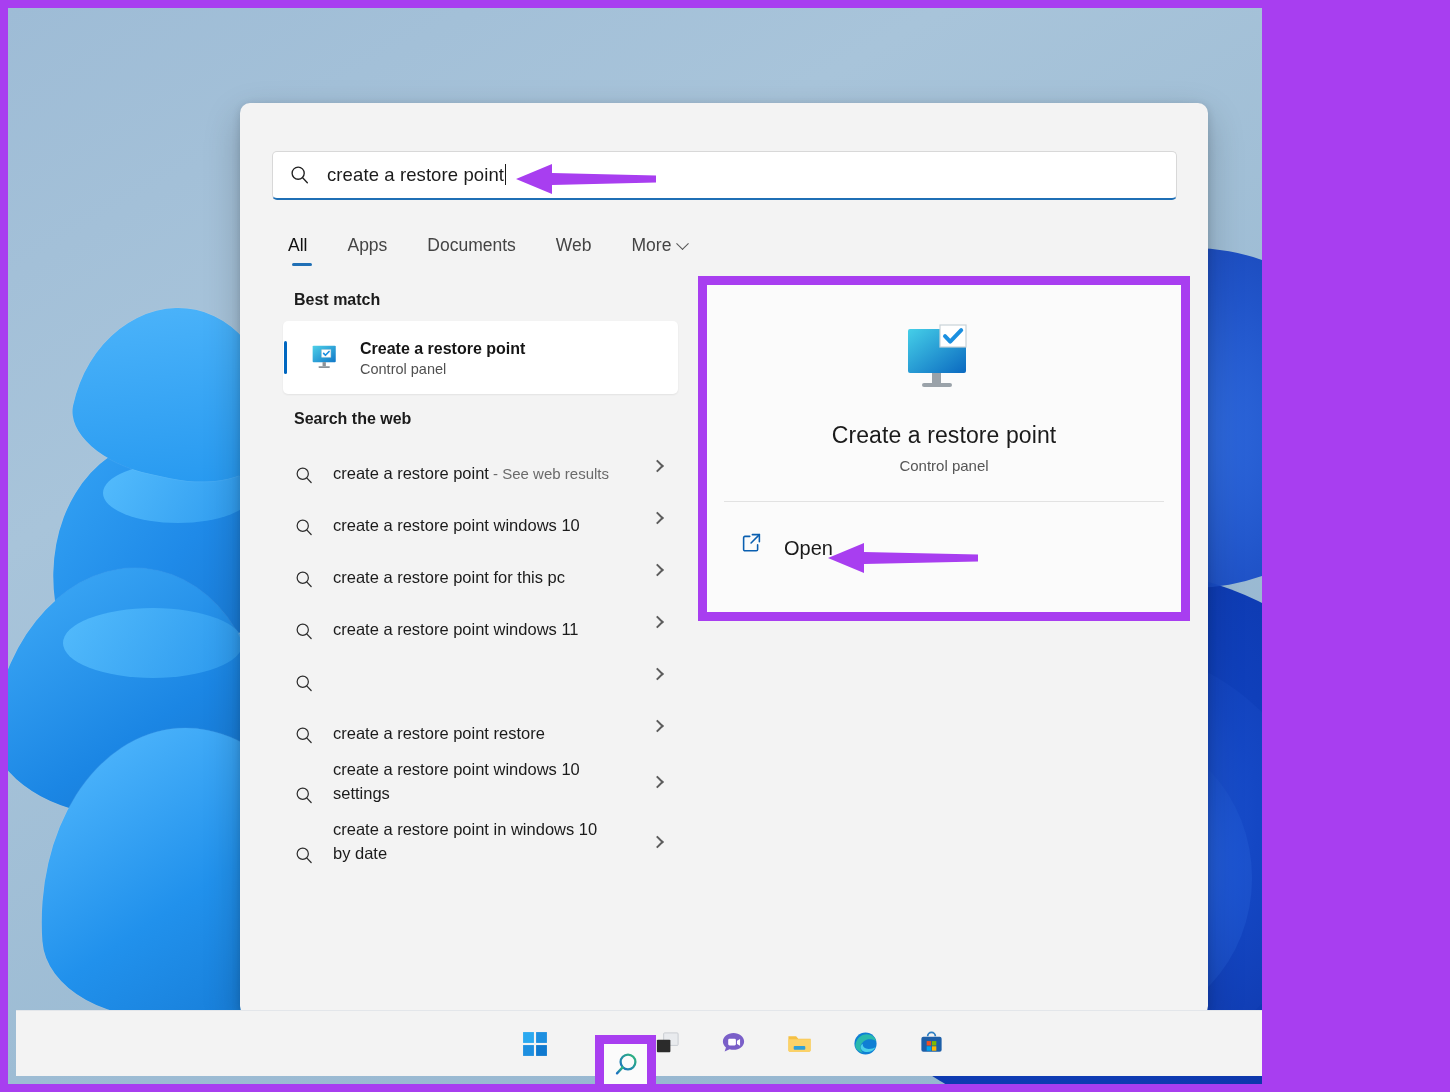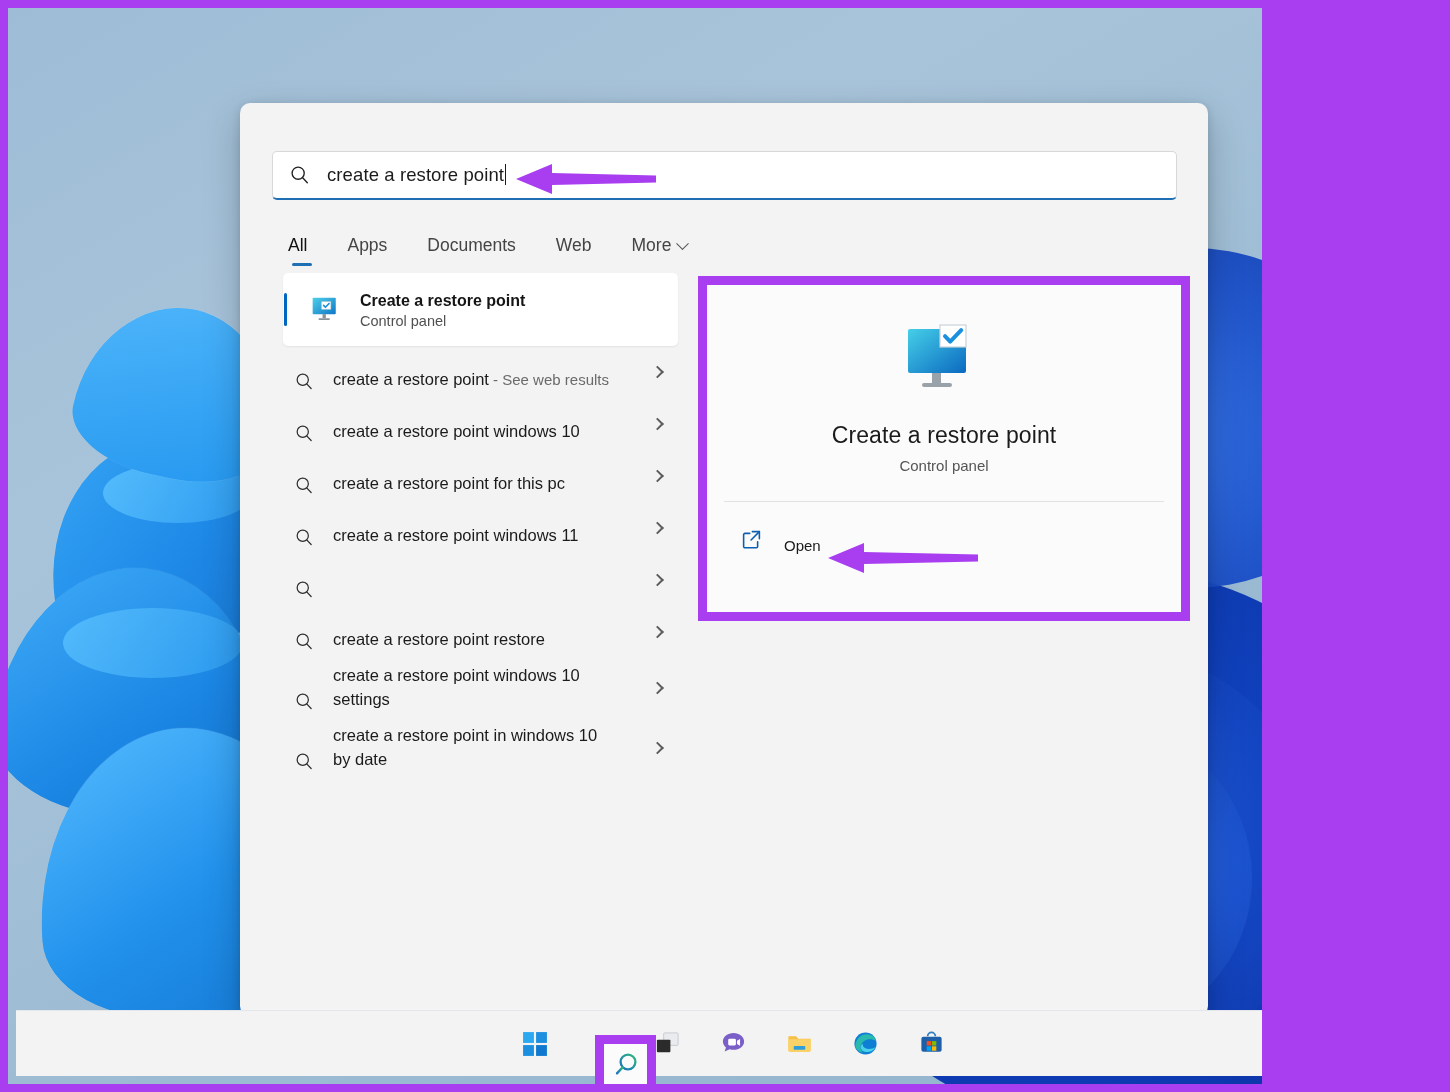--- a/index.html
+++ b/index.html
@@ -245,21 +245,21 @@
     background: #e2e2e2;
   }
   #open-row {
     margin-top: 22px;
     width: 100%;
     display: flex;
     align-items: center;
     padding-left: 34px;
   }
   #open-icon { width: 21px; height: 21px; flex: 0 0 auto; }
-  #open-label { margin-left: 22px; font-size: 15px; color: #1b1b1b; margin-top: 13px; }
+  #open-label { margin-left: 22px; font-size: 20px; color: #1b1b1b; margin-top: 13px; }
 
   
   .arrow { position: absolute; pointer-events: none; }
   #arrow-search { left: 508px; top: 152px; width: 140px; height: 38px; }
   #arrow-open { left: 820px; top: 531px; width: 150px; height: 38px; }
 
   
   #taskbar {
     position: absolute;
     left: 8px; bottom: 8px;
@@ -337,20 +337,21 @@
 
     <div id="avatar"></div>
     <div id="ellipsis">
       <span></span>
       <span></span>
       <span></span>
     </div>
 
     <div id="left-col">
 
+      <div class="section-head" id="bestmatch-head">Best match</div>
 
       <div id="bestmatch-row">
         <svg id="bm-icon" viewBox="0 0 40 36">
           <defs>
             <linearGradient id="scr1" x1="0" y1="0" x2="1" y2="1">
               <stop offset="0" stop-color="#4fd0e8"></stop>
                 <stop offset="1" stop-color="#1078c8"></stop>
             </linearGradient>
           </defs>
           <rect x="2" y="3" width="28" height="20" rx="1.2" fill="url(#scr1)"></rect>
@@ -358,20 +359,21 @@
           <path d="M15.3 12.4l2.2 2.3 4.4-4.6" stroke="#1a8fe0" stroke-width="2" fill="none" stroke-linecap="round" stroke-linejoin="round"></path>
           <rect x="14" y="23" width="4" height="5" fill="#8a9299"></rect>
           <rect x="9" y="28" width="14" height="2" rx="1" fill="#8a9299"></rect>
         </svg>
         <div id="bm-text">
           <div id="bm-title">Create a restore point</div>
           <div id="bm-sub">Control panel</div>
         </div>
       </div>
 
+      <div class="section-head">Search the web</div>
 
       <div id="web-list">
           <div class="web-row">
             <svg class="row-mag" viewBox="0 0 24 24" fill="none">
               <circle cx="10" cy="10" r="6.4" stroke="#2c2c2c" stroke-width="1.4"></circle>
               <line x1="14.8" y1="15" x2="19.6" y2="20" stroke="#2c2c2c" stroke-width="1.4" stroke-linecap="round"></line>
             </svg>
             <div class="web-label"><span>create a restore point</span><span class="muted"> - See web results</span></div>
             <i class="row-chev"></i>
           </div>

